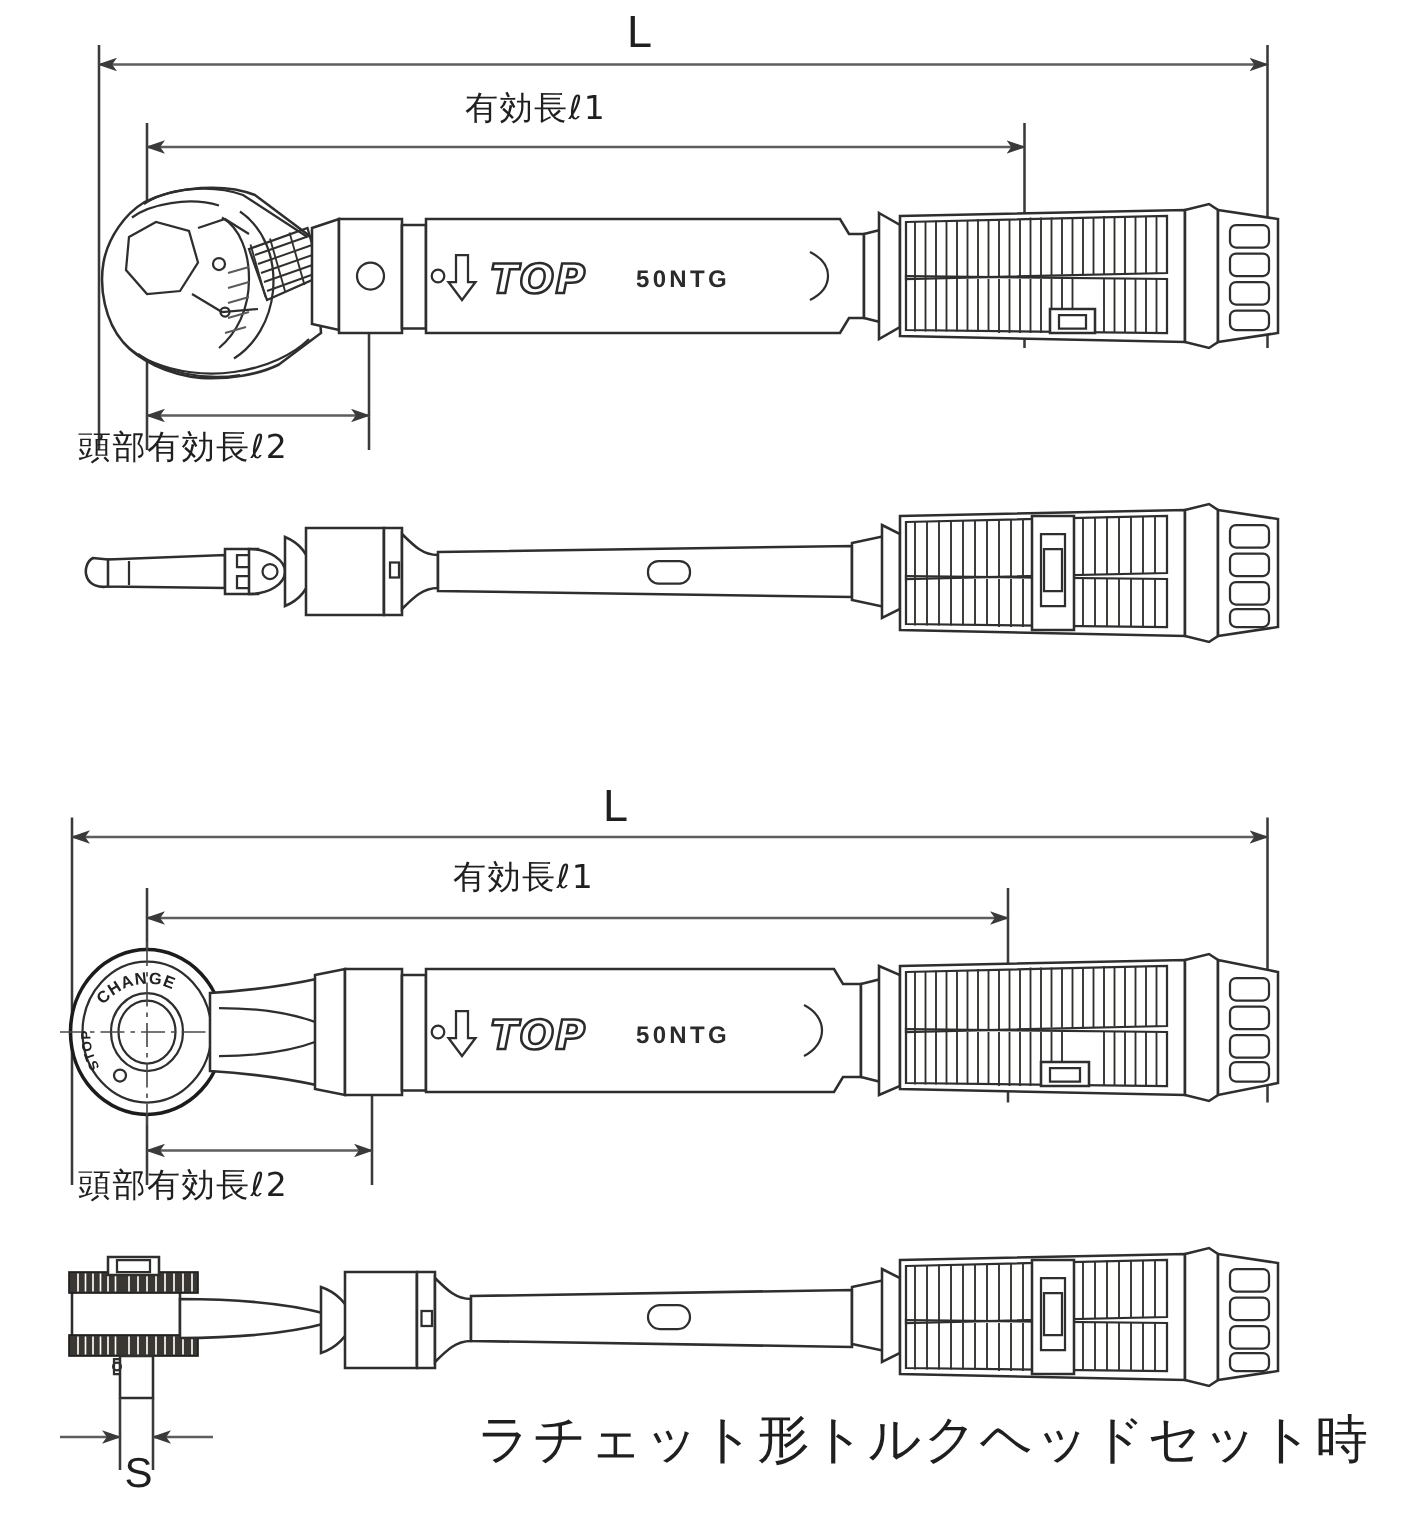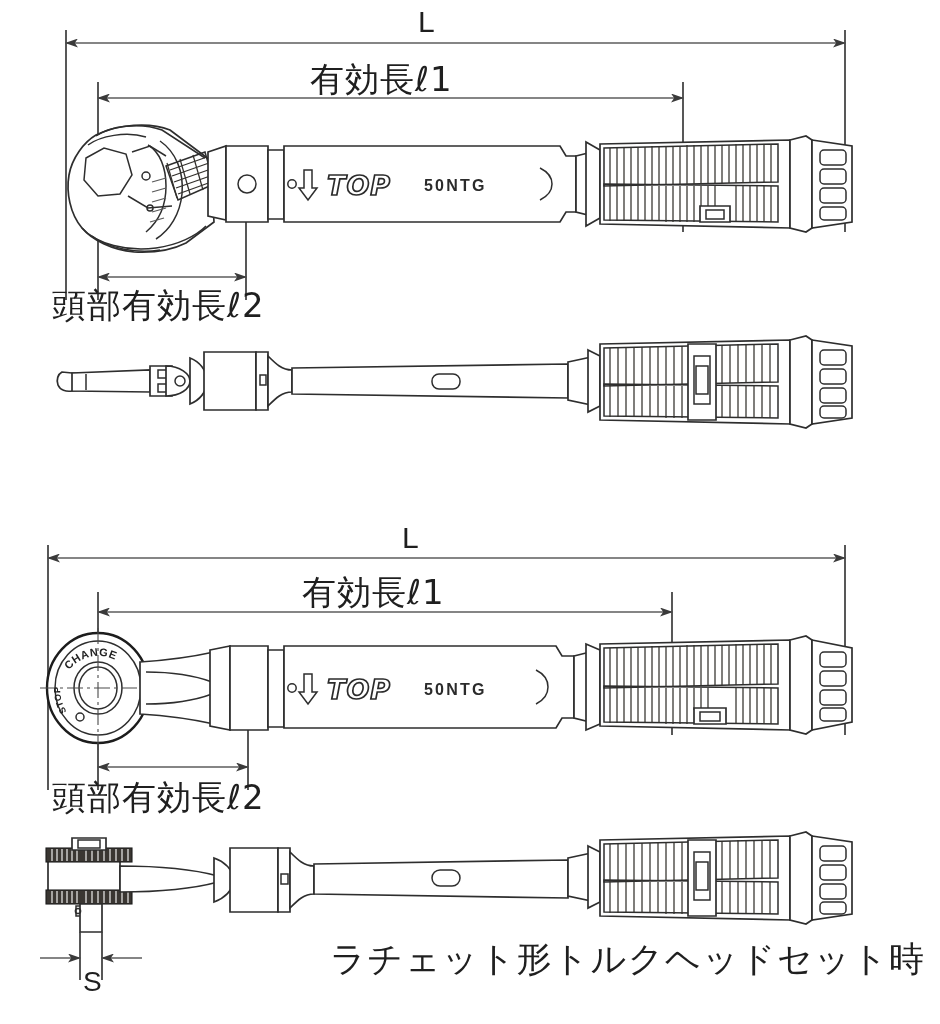--- a/index.html
+++ b/index.html
@@ -5,21 +5,21 @@
   html,body{margin:0;padding:0;background:#ffffff;}
   body{
     width:940px;height:1024px;position:relative;overflow:hidden;
     font-family:"Liberation Sans","DejaVu Sans",sans-serif;
     color:#1a1a1a;
   }
   #sheet{position:absolute;inset:0;}
   svg.draw{position:absolute;left:0;top:0;width:940px;height:1024px;overflow:visible;}
   .lbl{position:absolute;white-space:nowrap;color:#1f1f1f;}
   .lbl-L{font-size:30px;letter-spacing:1px;}
-  .lbl-jp{font-size:34px;font-family:"DejaVu Sans","Liberation Sans",sans-serif;letter-spacing:1px;}
+  .lbl-jp{font-size:22px;font-family:"DejaVu Sans","Liberation Sans",sans-serif;letter-spacing:1px;}
   .lbl-cap{font-size:35px;font-family:"DejaVu Sans","Liberation Sans",sans-serif;letter-spacing:1.5px;}
   .lbl-S{font-size:28px;}
   
   .ln{stroke:#3b3b3b;stroke-width:1.6;fill:none;}
   .ln-thin{stroke:#5a5a5a;stroke-width:1.3;fill:none;}
   .ext{stroke:#3a3a3a;stroke-width:1.7;fill:none;}
   .dimline{stroke:#5d5d5d;stroke-width:1.6;fill:none;}
   .outline{stroke:#2e2e2e;stroke-width:1.7;fill:#ffffff;}
   .outline-b{stroke:#1c1c1c;stroke-width:2.4;fill:#ffffff;}
   .outline-f{stroke:#2e2e2e;stroke-width:1.5;fill:none;}
@@ -552,15 +552,15 @@
 
 
   <div class="lbl lbl-L" style="left:402px;top:521px;">L</div>
 
   <div class="lbl lbl-jp" style="left:302px;top:570px;">有効長ℓ1</div>
 
   <div class="lbl lbl-jp" style="left:52px;top:775px;">頭部有効長ℓ2</div>
 
   <div class="lbl lbl-S" style="left:83px;top:966px;">S</div>
 
-  <div class="lbl lbl-cap" style="left:330px;top:936px;">ラチェット形トルクヘッドセット時</div>
+  <div class="lbl lbl-cap" style="left:318px;top:936px;">ラチェット形トルクヘッドセット時</div>
 
 </div>
 
 </body></html>

